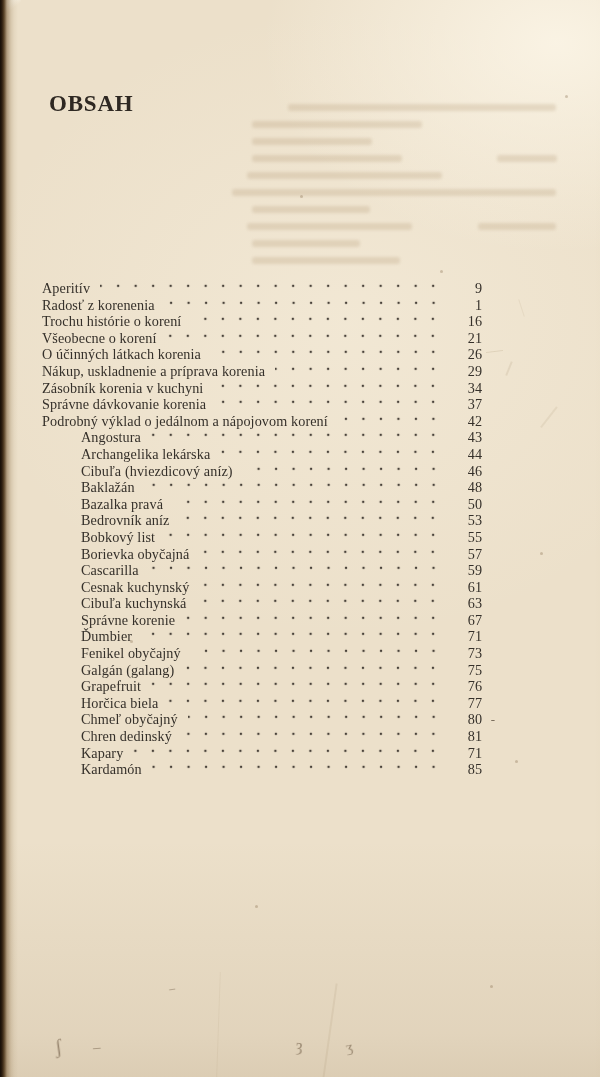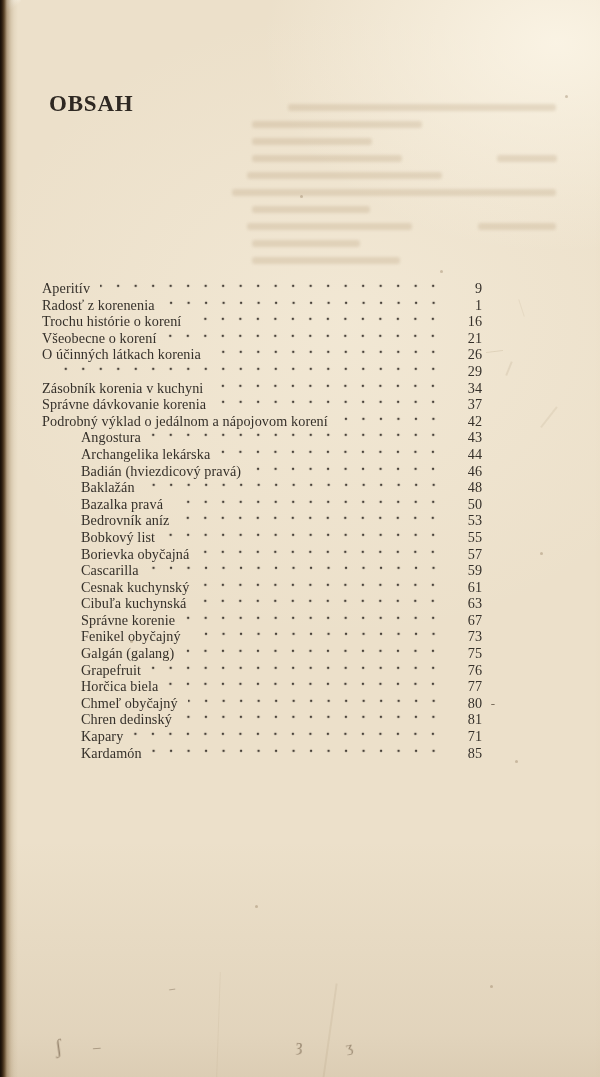--- a/index.html
+++ b/index.html
@@ -167,20 +167,21 @@
         <span class="label">Všeobecne o korení</span>
         <span class="leader"></span>
         <span class="pagenum">21</span>
       </div>
       <div class="row">
         <span class="label">O účinných látkach korenia</span>
         <span class="leader"></span>
         <span class="pagenum">26</span>
       </div>
       <div class="row">
+        <span class="label">Nákup, uskladnenie a príprava korenia</span>
         <span class="leader"></span>
         <span class="pagenum">29</span>
       </div>
       <div class="row">
         <span class="label">Zásobník korenia v kuchyni</span>
         <span class="leader"></span>
         <span class="pagenum">34</span>
       </div>
       <div class="row">
         <span class="label">Správne dávkovanie korenia</span>
@@ -196,21 +197,21 @@
         <span class="label">Angostura</span>
         <span class="leader"></span>
         <span class="pagenum">43</span>
       </div>
       <div class="row indent">
         <span class="label">Archangelika lekárska</span>
         <span class="leader"></span>
         <span class="pagenum">44</span>
       </div>
       <div class="row indent">
-        <span class="label">Badián (hviezdicový pravá)</span>
+        <span class="label">Cibuľa (hviezdicový aníz)</span>
         <span class="leader"></span>
         <span class="pagenum">46</span>
       </div>
       <div class="row indent">
         <span class="label">Baklažán</span>
         <span class="leader"></span>
         <span class="pagenum">48</span>
       </div>
       <div class="row indent">
         <span class="label">Bazalka pravá</span>
@@ -244,20 +245,25 @@
       </div>
       <div class="row indent">
         <span class="label">Cibuľa kuchynská</span>
         <span class="leader"></span>
         <span class="pagenum">63</span>
       </div>
       <div class="row indent">
         <span class="label">Správne korenie</span>
         <span class="leader"></span>
         <span class="pagenum">67</span>
+      </div>
+      <div class="row indent">
+        <span class="label">Ďumbier</span>
+        <span class="leader"></span>
+        <span class="pagenum">71</span>
       </div>
       <div class="row indent">
         <span class="label">Fenikel obyčajný</span>
         <span class="leader"></span>
         <span class="pagenum">73</span>
       </div>
       <div class="row indent">
         <span class="label">Galgán (galang)</span>
         <span class="leader"></span>
         <span class="pagenum">75</span>

